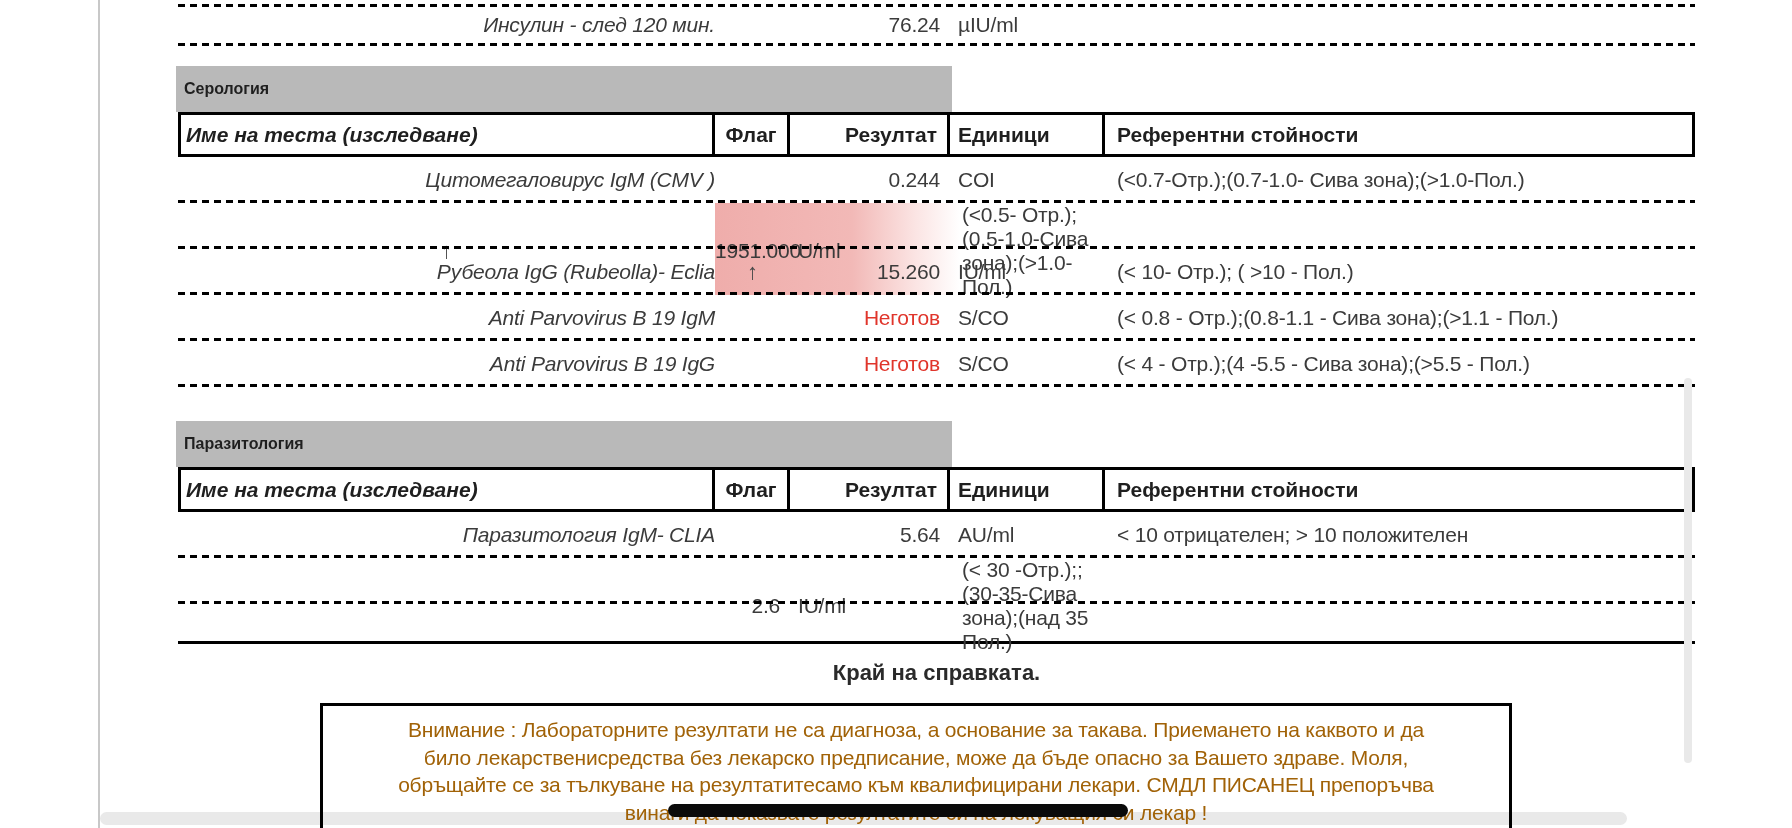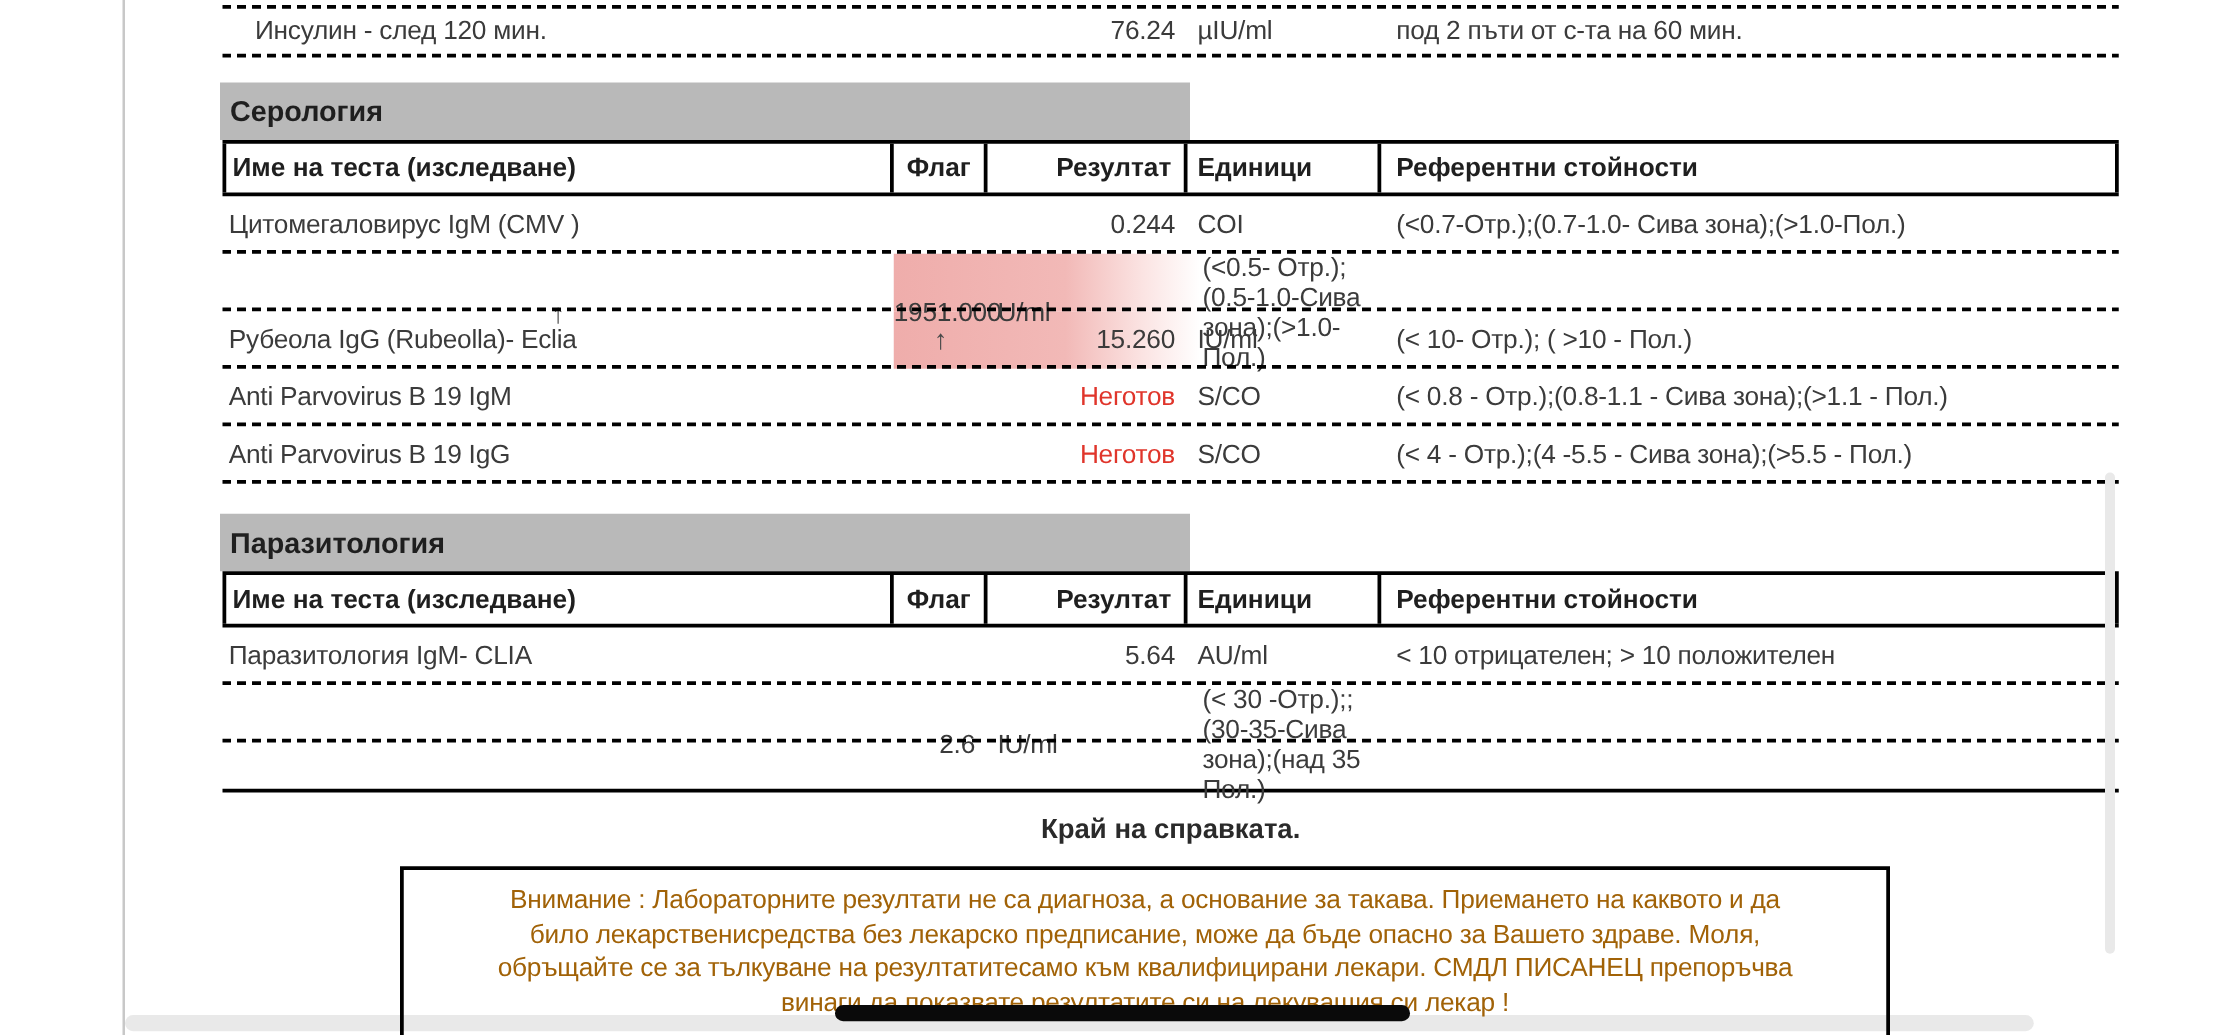--- a/index.html
+++ b/index.html
@@ -8,21 +8,21 @@
   }
   *{margin:0;padding:0;box-sizing:border-box;}
   html,body{width:1792px;height:828px;overflow:hidden;background:#fff;
     font-family:"Liberation Sans",sans-serif;color:var(--ink);}
   .page-edge{position:absolute;left:98px;top:0;width:2px;height:828px;background:#c8c8c8;}
   .content{position:absolute;left:100px;top:0;width:1692px;padding-top:4px;}
 
   
   .doc-table{margin-left:78px;width:1517px;position:relative;}
   .grid{display:grid;grid-template-columns:537px 75px 160px 155px 590px;align-items:center;}
-  .cell-name{padding-left:5px;text-align:left;}
+  .cell-name{padding-left:5px;text-align:right;font-style:italic;}
   .cell-flag{text-align:center;}
   .cell-result{text-align:right;padding-right:10px;}
   .cell-units{text-align:left;padding-left:8px;}
   .cell-ref{text-align:left;padding-left:12px;}
   .row{position:relative;height:46px;font-size:21px;letter-spacing:-0.2px;}
   .row .grid{height:100%;position:relative;z-index:2;}
   .row::after{content:"";position:absolute;left:0;right:0;bottom:0;height:3px;z-index:3;
     background:repeating-linear-gradient(90deg,#000 0 7px,transparent 7px 12px);}
   .row .hl-overlay{display:none;}
   .row.highlight .hl-overlay{display:block;position:absolute;left:537px;top:0;bottom:0;width:250px;z-index:1;
@@ -34,22 +34,22 @@
   .insulin-row{margin-left:78px;width:1517px;height:42px;position:relative;font-size:21px;letter-spacing:-0.2px;}
   .insulin-row::before{content:"";position:absolute;left:0;right:0;top:0;height:3px;
     background:repeating-linear-gradient(90deg,#000 0 7px,transparent 7px 12px);}
   .insulin-row::after{content:"";position:absolute;left:0;right:0;bottom:0;height:3px;
     background:repeating-linear-gradient(90deg,#000 0 7px,transparent 7px 12px);}
   .insulin-row .grid{height:100%;}
   .insulin-row .cell-name{padding-left:26px;}
 
   
   .section-bar{margin-left:76px;width:776px;height:46px;margin-top:20px;background:var(--bar);
-    display:flex;align-items:center;padding-left:8px;font-weight:bold;font-size:23px;color:var(--bold-ink);}
-  .p-section .section-bar{margin-top:24px;}
+    display:flex;align-items:center;padding-left:8px;font-weight:bold;font-size:16px;color:var(--bold-ink);}
+  .p-section .section-bar{margin-top:34px;}
   .header-row{height:45px;font-weight:bold;font-size:21px;color:var(--bold-ink);
     border-top:3px solid var(--line);border-bottom:3px solid var(--line);}
   .header-row .grid{height:100%;}
   .header-row .hcell{height:100%;display:flex;align-items:center;}
   .header-row .cell-name{border-left:3px solid var(--line);border-right:3px solid var(--line);}
   .header-row .cell-flag{border-right:3px solid var(--line);justify-content:center;}
   .header-row .cell-result{border-right:3px solid var(--line);justify-content:flex-end;}
   .header-row .cell-units{border-right:3px solid var(--line);}
   .header-row .cell-ref{border-right:3px solid var(--line);}
 
@@ -76,21 +76,20 @@
 <div class="h-scroll-band"></div>
 
 <div class="content">
 
   <div class="insulin-row">
     <div class="grid">
       <div class="cell-name">Инсулин - след 120 мин.</div>
       <div class="cell-flag"></div>
       <div class="cell-result">76.24</div>
       <div class="cell-units">µIU/ml</div>
-      <div class="cell-ref">под 2 пъти от с-та на 60 мин.</div>
     </div>
   </div>
 
   <div class="s-section">
     <div class="section-bar">
       <span>Серология</span>
     </div>
     <div class="doc-table">
       <div class="header-row">
         <div class="grid">

